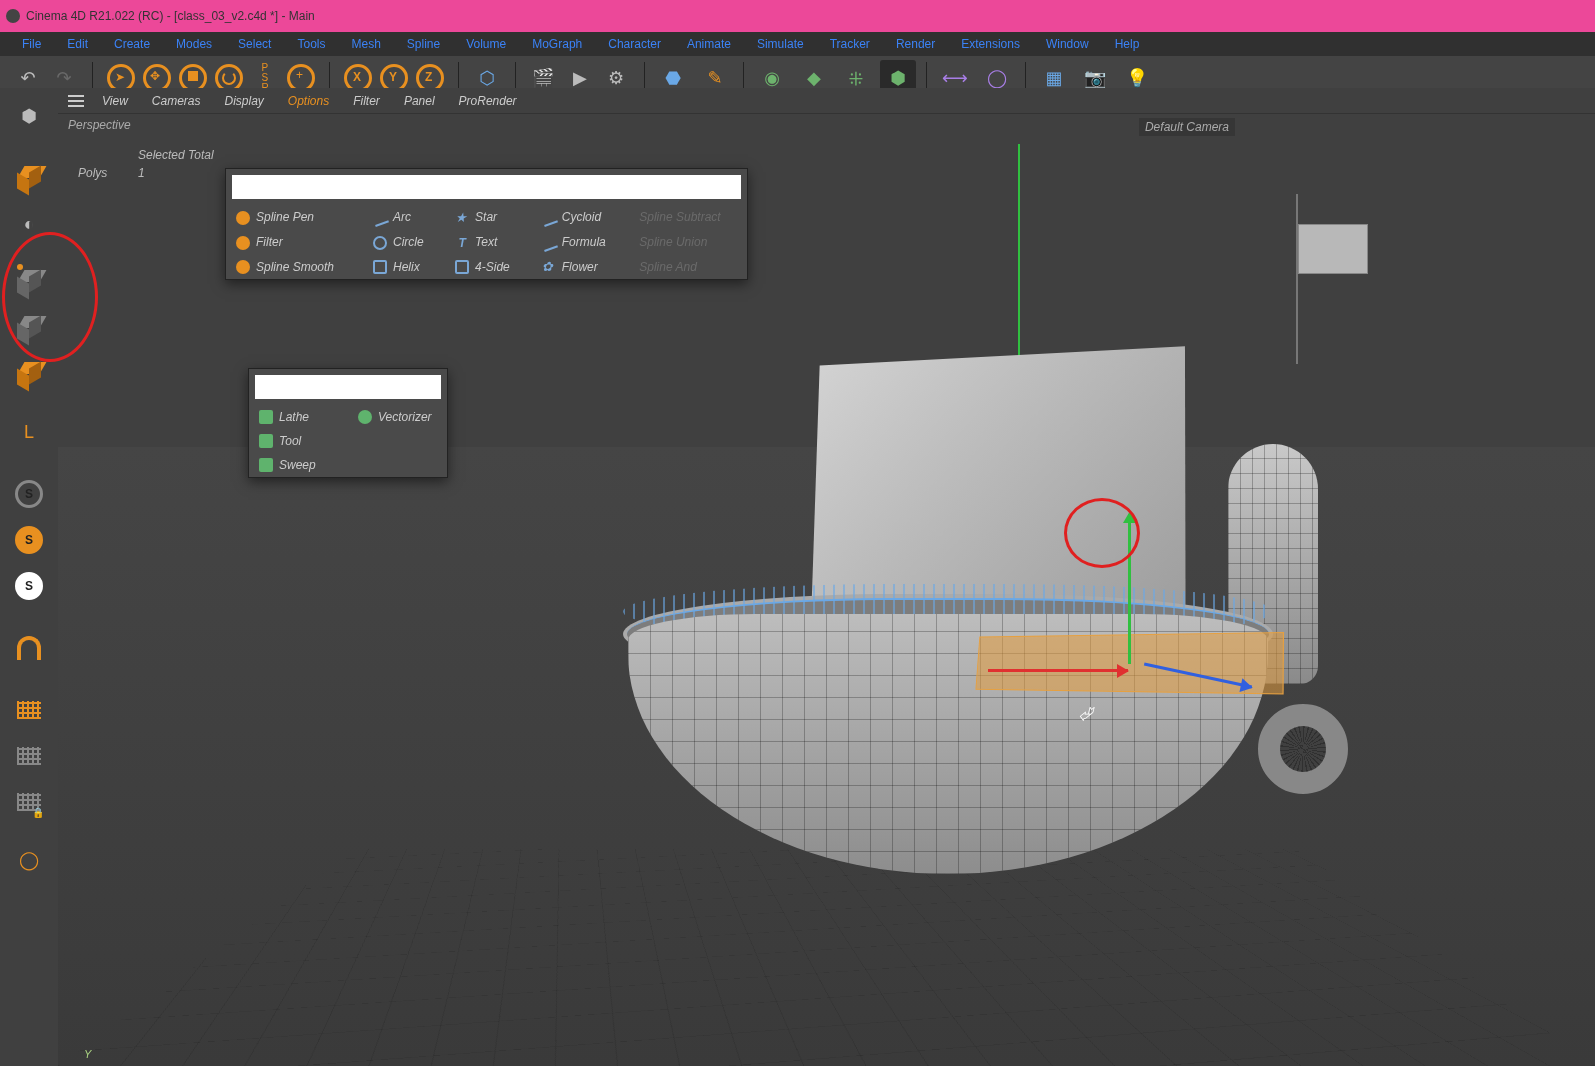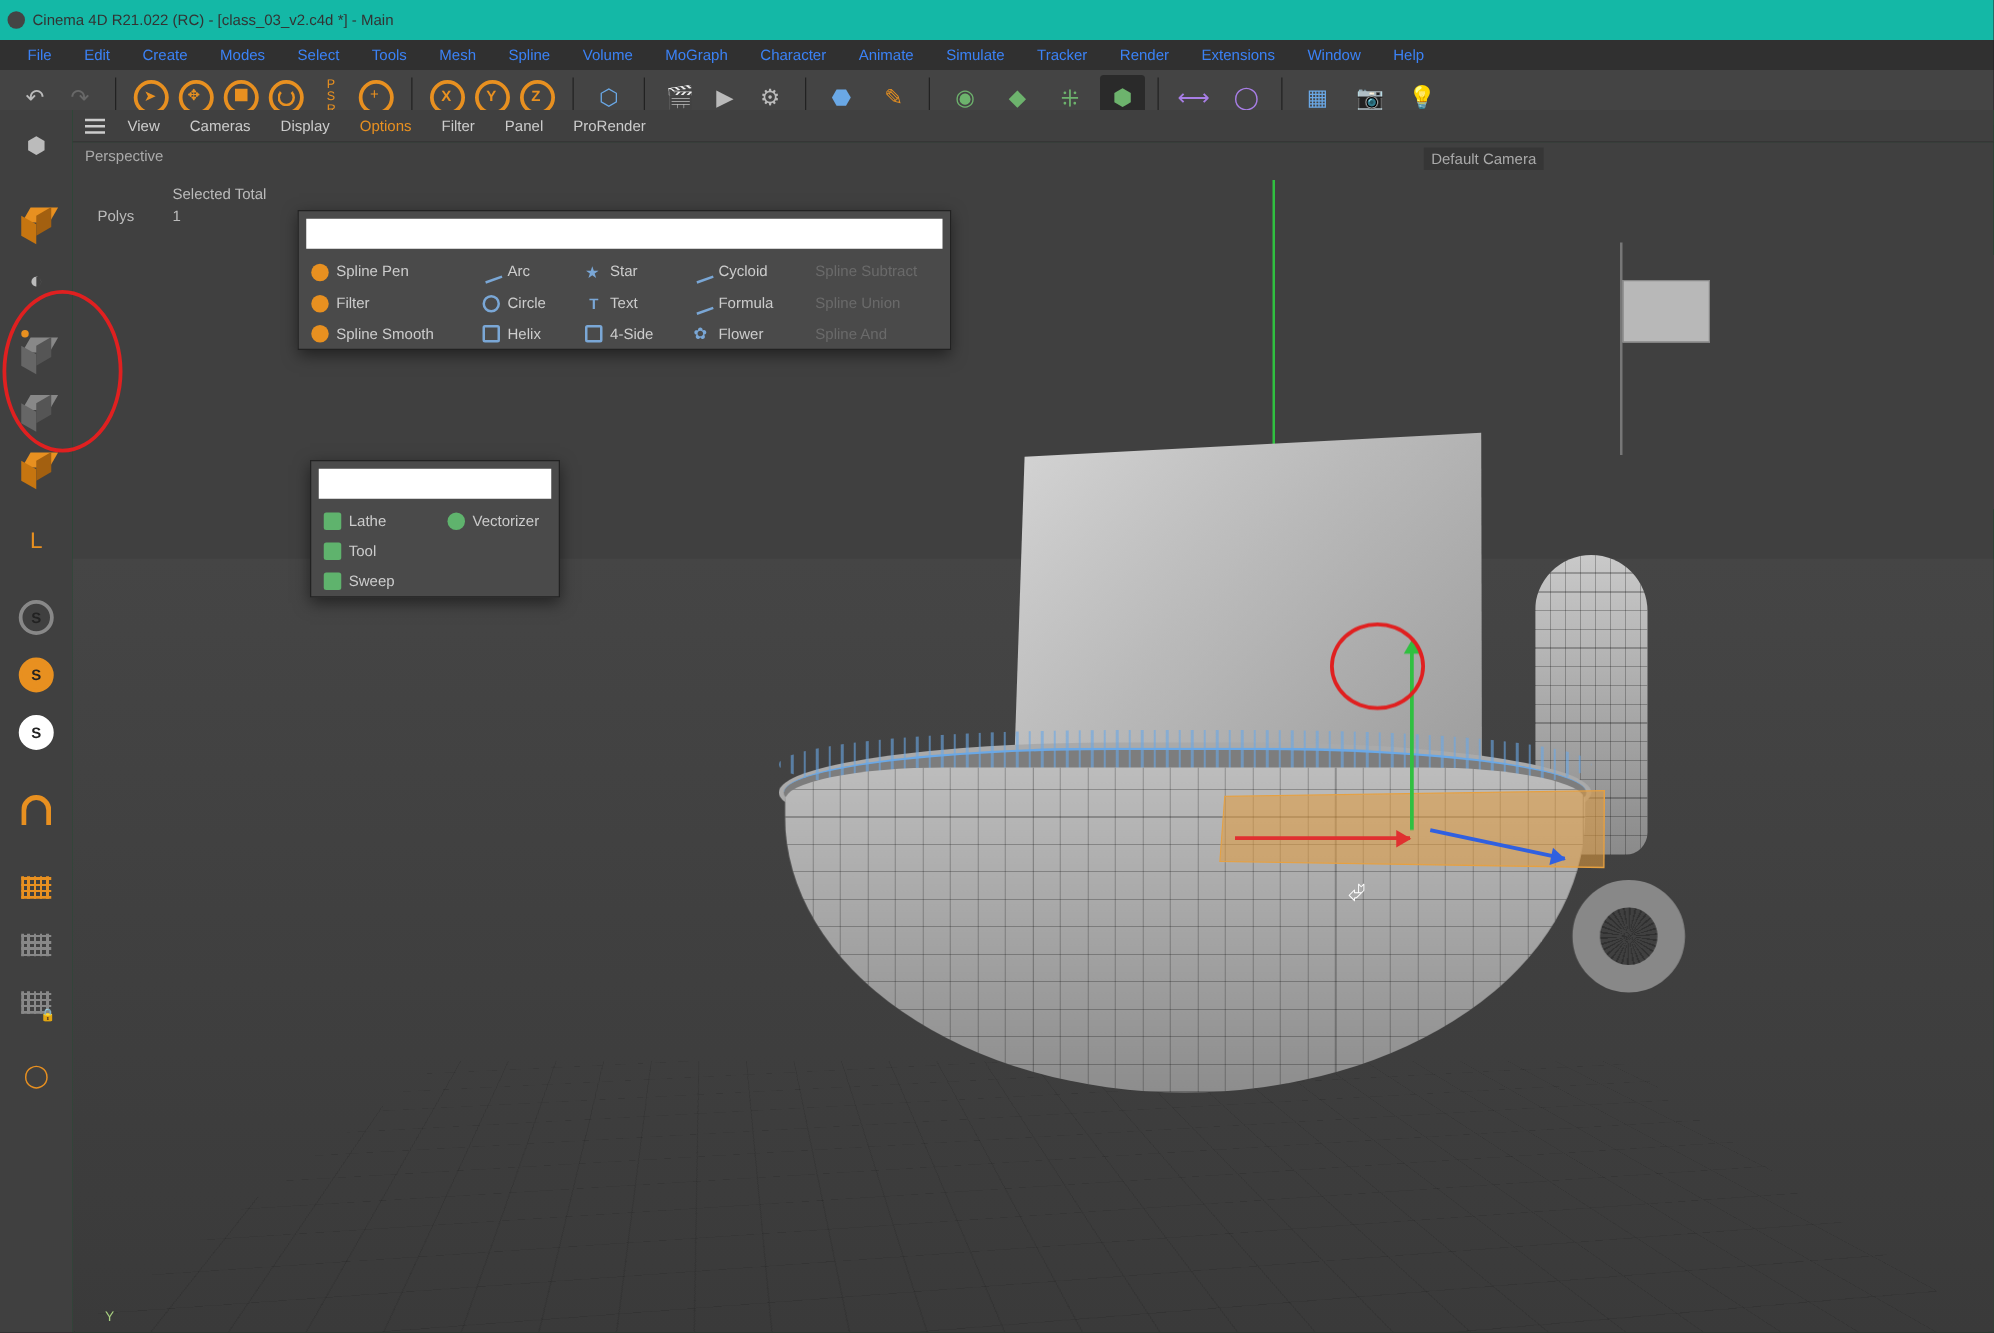--- a/index.html
+++ b/index.html
@@ -1,19 +1,19 @@
 <!DOCTYPE html>
 <html><head>
 <meta charset="utf-8">
 <style>
   * { margin:0; padding:0; box-sizing:border-box; font-family:Arial,sans-serif; }
   body { background:#111; color:#ccc; font-size:12px; width:1595px; height:1066px; overflow:hidden; position:relative; }
 
   
-  .titlebar { height:20px; background:#14b8a6; color:#333; display:flex; align-items:center; padding:16px 6px; font-size:12px; gap:6px; }
+  .titlebar { height:20px; background:#ec4899; color:#333; display:flex; align-items:center; padding:16px 6px; font-size:12px; gap:6px; }
   .titlebar .app-ico { width:14px; height:14px; background:#444; border-radius:50%; display:inline-block; }
 
   
   .menubar { height:24px; background:#303030; display:flex; align-items:center; padding:0 10px; gap:2px; }
   .menubar .mitem { padding:3px 12px; color:#3b82f6; cursor:pointer; }
 
   
   .toolbar { height:44px; background:#444; display:flex; align-items:center; padding:0 10px; gap:6px; }
   .tool-group { display:flex; align-items:center; gap:0; border:0 solid #222; border-radius:3px; }
   .tool-btn { width:36px; height:36px; display:flex; align-items:center; justify-content:center; background:transparent; position:relative; cursor:pointer; }
@@ -37,38 +37,38 @@
   .cube-simple.gray .top{background:#888;}
   .cube-simple.gray .left{background:#666;}
   .cube-simple.gray .right{background:#555;}
   .s-ring{width:28px;height:28px;border:3px solid #888;border-radius:50%;display:flex;align-items:center;justify-content:center;font-weight:bold;color:#222;}
   .s-ring.orange{border-color:#e89020;background:#e89020;color:#222;}
   .s-ring.white{background:#fff;border-color:#fff;}
   .magnet{width:24px;height:24px;border:4px solid #e89020;border-bottom:none;border-radius:14px 14px 0 0;}
   .grid-ico{width:24px;height:18px;background:repeating-linear-gradient(0deg,#e89020 0 2px,transparent 2px 5px),repeating-linear-gradient(90deg,#e89020 0 2px,transparent 2px 5px);}
   .grid-ico.gray{background:repeating-linear-gradient(0deg,#888 0 2px,transparent 2px 5px),repeating-linear-gradient(90deg,#888 0 2px,transparent 2px 5px);}
 
-  .viewport { flex:1; background:#14532d; position:relative; overflow:hidden; }
+  .viewport { flex:1; background:#701a75; position:relative; overflow:hidden;font-style:italic; }
   .vp-menu { height:26px; background:#404040; display:flex; align-items:center; gap:4px; padding:0 6px; border-bottom:1px solid #333;}
   .vp-menu .vm { padding:3px 10px; cursor:pointer; color:#ccc; }
   .vp-menu .vm.active{color:#e89020;}
   .vp-menu .hamburger{display:flex;flex-direction:column;gap:3px;padding:4px;cursor:pointer;}
   .vp-menu .hamburger span{width:16px;height:2px;background:#ccc;}
 
   .vp-label { position:absolute; top:30px; left:10px; color:#aaa; font-size:12px; }
   .camera-label { position:absolute; top:30px; right:360px; color:#aaa; font-size:12px; background:rgba(0,0,0,.15); padding:2px 6px;}
 
   .stats { position:absolute; top:60px; left:20px; color:#bbb; font-size:12px; }
   .stats div { margin-bottom:4px; }
   .stats .hdr{display:flex;gap:10px;}
 
   
   .popup { position:absolute; background:#4a4a4a; border:1px solid #222; box-shadow:0 4px 12px rgba(0,0,0,.5); }
   .popup .search{height:24px;background:#fff;margin:6px;}
-  .popup.spline{top:80px;left:180px;width:523px;}
+  .popup.spline{top:80px;left:167px;width:523px;}
   .popup.spline table{width:100%;border-collapse:collapse;}
   .popup.spline td{padding:5px 10px;color:#ccc;cursor:pointer;white-space:nowrap;}
   .popup.spline td.disabled{color:#6a6a6a;cursor:default;}
   .popup.spline td .pico{display:inline-block;width:14px;height:14px;margin-right:6px;vertical-align:middle;}
   .pico.orange{background:#e89020;border-radius:50%;}
   .pico.outline{border:2px solid #7aa7d6;border-radius:2px;}
   .pico.circle{border:2px solid #7aa7d6;border-radius:50%;}
   .pico.line{border-bottom:2px solid #7aa7d6;transform:rotate(-20deg);}
   .pico.star{color:#7aa7d6;font-size:13px;line-height:14px;}
   .pico.text{color:#7aa7d6;font-size:12px;font-weight:bold;line-height:14px;text-align:center;}

